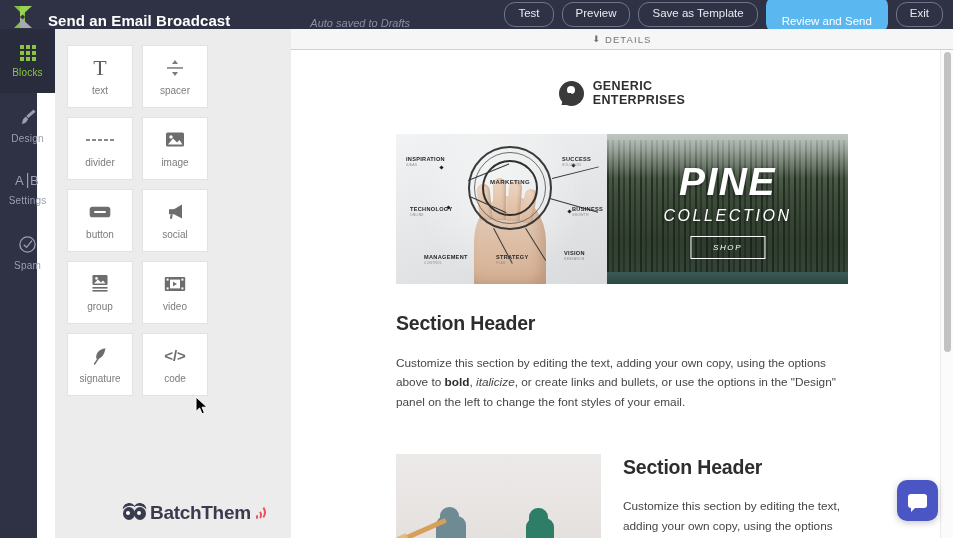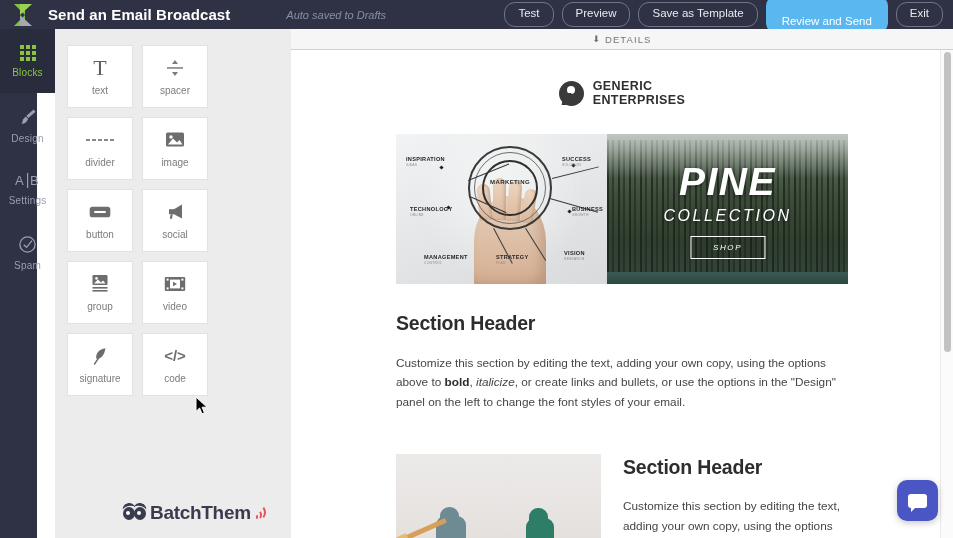--- a/index.html
+++ b/index.html
@@ -7,21 +7,21 @@
   html, body {
     width: 953px; height: 538px; overflow: hidden;
     font-family: "Liberation Sans", sans-serif;
     background: #ffffff;
   }
   #app { position: relative; width: 953px; height: 538px; overflow: hidden; }
 
   
   .topbar {
     position: absolute; top: 0; left: 0; width: 953px; height: 29px;
-    background: #2e3244; display: flex; align-items: center;
+    background: #2e3244; display: flex; align-items: flex-end;
   }
   .logo-mark {
     margin-left: 14px; width: 22px; height: 24px; position: relative; flex: none;
   }
   .logo-mark .leaf-a {
     position: absolute; left: 0; top: 1px; width: 0; height: 0;
     border-left: 11px solid transparent;
     border-top: 11px solid #7fc241;
     border-bottom: 11px solid #7fc241;
   }
@@ -35,21 +35,21 @@
     position: absolute; left: 6px; top: 12px; width: 0; height: 0;
     border-right: 12px solid transparent;
     border-bottom: 11px solid #a7a9ae;
   }
   .app-title {
     color: #ffffff; font-size: 15px; font-weight: bold;
     margin-left: 12px; letter-spacing: .1px; white-space: nowrap;
   }
   .autosave {
     color: #8b8fa3; font-size: 11px; font-style: italic;
-    margin-left: 56px; white-space: nowrap;
+    margin-left: 80px; white-space: nowrap;
   }
   .topbar-actions {
     position: absolute; right: 10px; top: 0; height: 29px;
     display: flex; align-items: center; gap: 8px;
   }
   .tbtn {
     border: 1px solid #6f7487; border-radius: 11px; color: #e7e9f0;
     background: transparent; font-size: 11.5px; line-height: 1;
     padding: 5px 13px 6px; white-space: nowrap; cursor: pointer;
     font-family: "Liberation Sans", sans-serif;

